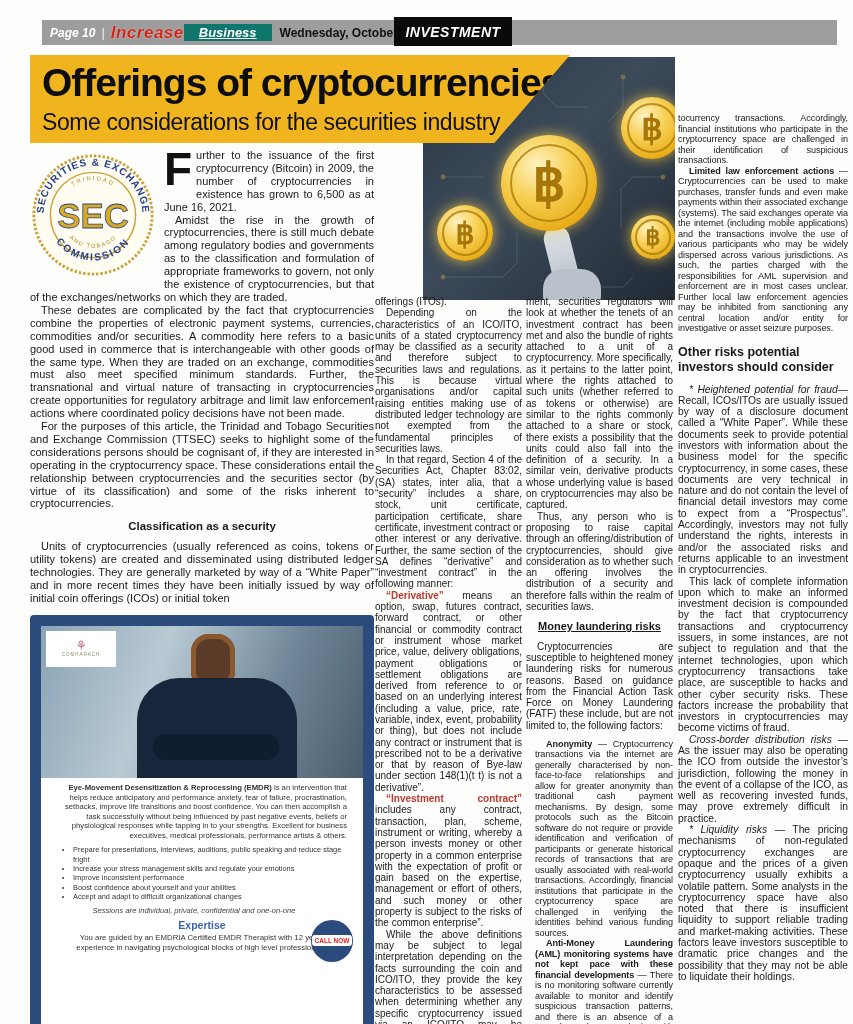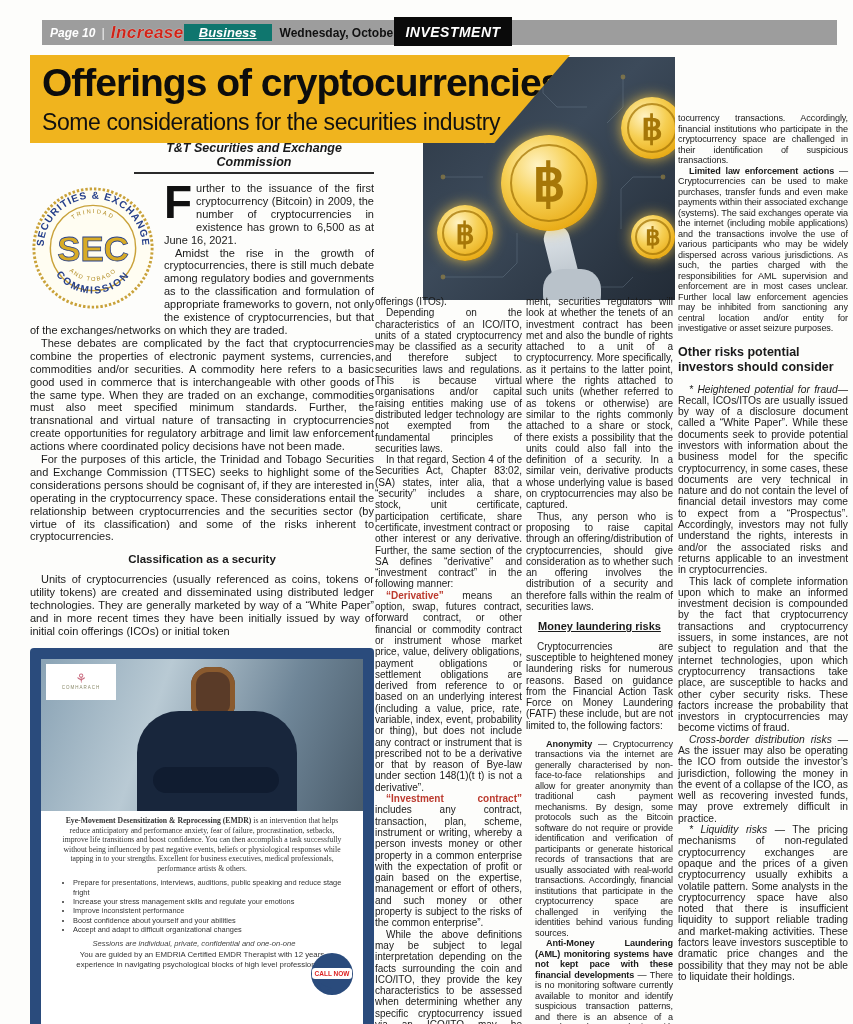--- a/index.html
+++ b/index.html
@@ -69,21 +69,21 @@
   .head-sil{position:absolute;left:150px;top:8px;width:44px;height:52px;background:#5a3b28;
             border-radius:18px 18px 14px 14px;box-shadow:0 0 0 5px #8a5a2e inset;}
   .body-sil{position:absolute;left:96px;top:52px;width:160px;height:100px;background:#18263c;
             border-radius:42px 42px 0 0;}
   .arm-sil{position:absolute;left:112px;top:108px;width:126px;height:26px;background:#101c30;border-radius:13px;}
   .successbox{margin:-26px 16px 0;background:#fff;position:relative;z-index:2;text-align:center;
               padding-top:5px;flex:none;}
   .successword{font-size:27px;font-weight:bold;letter-spacing:3px;color:#2d4f92;line-height:28px;}
   .adtag{font-size:9.6px;font-weight:bold;color:#111;letter-spacing:.3px;margin-top:2px;}
   .adsubtag{font-size:8.3px;font-style:italic;color:#3a62b0;margin-top:3px;}
-  .ademdr{font-size:7.7px;line-height:9.6px;color:#333;text-align:center;padding:5px 16px 0;flex:none;font-family:Liberation Serif, serif;}
+  .ademdr{font-size:7.7px;line-height:9.6px;color:#333;text-align:right;padding:5px 16px 0;flex:none;}
   .supportrow{display:flex;padding:5px 14px 0 20px;text-align:left;flex:none;}
   .supportlabel{color:#3a62b0;font-weight:bold;font-size:9.5px;width:56px;flex:none;}
   .supportlist{margin:0;padding-left:12px;font-size:7.4px;line-height:9.3px;color:#333;}
   .sessions{font-size:7.6px;font-style:italic;color:#444;text-align:center;padding:5px 40px 0 24px;}
   .expertise{color:#3a62b0;font-weight:bold;font-size:10.5px;text-align:center;margin-top:4px;}
   .expbody{font-size:7.8px;line-height:9.6px;color:#333;text-align:center;padding:2px 26px 0;}
   .callbadge{position:absolute;right:10px;bottom:66px;width:42px;height:42px;background:#2a4b7c;
              border-radius:50%;display:flex;align-items:center;justify-content:center;z-index:3;}
   .callbadge:after{content:"";position:absolute;left:4px;bottom:-4px;border:7px solid transparent;
              border-top-color:#2a4b7c;transform:rotate(25deg);}
@@ -148,21 +148,20 @@
         <span>฿</span>
       </div>
     </div>
     <div class="yellowband">
       <div class="headline">Offerings of cryptocurrencies</div>
       <div class="subhead">Some considerations for the securities industry</div>
     </div>
   </div>
 
   <div class="leftcol">
-    <div class="byline">T&amp;T Securities and Exchange Commission</div>
     <div class="introbody">
       <svg class="seal" viewBox="0 0 130 130">
         <circle cx="65" cy="65" r="61" fill="#fffdf2" stroke="#c9a23a" stroke-width="3" stroke-dasharray="2.5,2"></circle>
         <circle cx="65" cy="65" r="44" fill="none" stroke="#c9a23a" stroke-width="1.5"></circle>
         <defs>
           <path id="arcTop" d="M 14 65 A 51 51 0 0 1 116 65"></path>
           <path id="arcBot" d="M 18 65 A 47 47 0 0 0 112 65"></path>
           <path id="arcTin" d="M 29 65 A 36 36 0 0 1 101 65"></path>
           <path id="arcTob" d="M 31 65 A 34 34 0 0 0 99 65"></path>
         </defs>
@@ -206,20 +205,21 @@
             <li>Increase your stress management skills and regulate your emotions</li>
             <li>Improve inconsistent performance</li>
             <li>Boost confidence about yourself and your abilities</li>
             <li>Accept and adapt to difficult organizational changes</li>
           </ul>
         </div>
         <div class="sessions">Sessions are individual, private, confidential and one-on-one</div>
         <div class="callbadge">
           <div class="callinner">CALL NOW</div>
         </div>
+        <div class="expertise">Expertise</div>
         <div class="expbody">You are guided by an EMDRIA Certified EMDR Therapist with 12 years experience in navigating psychological blocks of high level professionals.</div>
 
       </div>
     </div>
   </div>
 
   <div class="colbody col2">
     <p>offerings (ITOs).</p>
     <p class="indent">Depending on the characteristics of an ICO/ITO, units of a stated cryptocurrency may be classified as a security and therefore subject to securities laws and regulations. This is because virtual organisations and/or capital raising entities making use of distributed ledger technology are not exempted from the fundamental principles of securities laws.</p>
     <p class="indent">In that regard, Section 4 of the Securities Act, Chapter 83:02, (SA) states, inter alia, that a “security” includes a share, stock, unit certificate, participation certificate, share certificate, investment contract or other interest or any derivative. Further, the same section of the SA defines “derivative” and “investment contract” in the following manner:</p>

